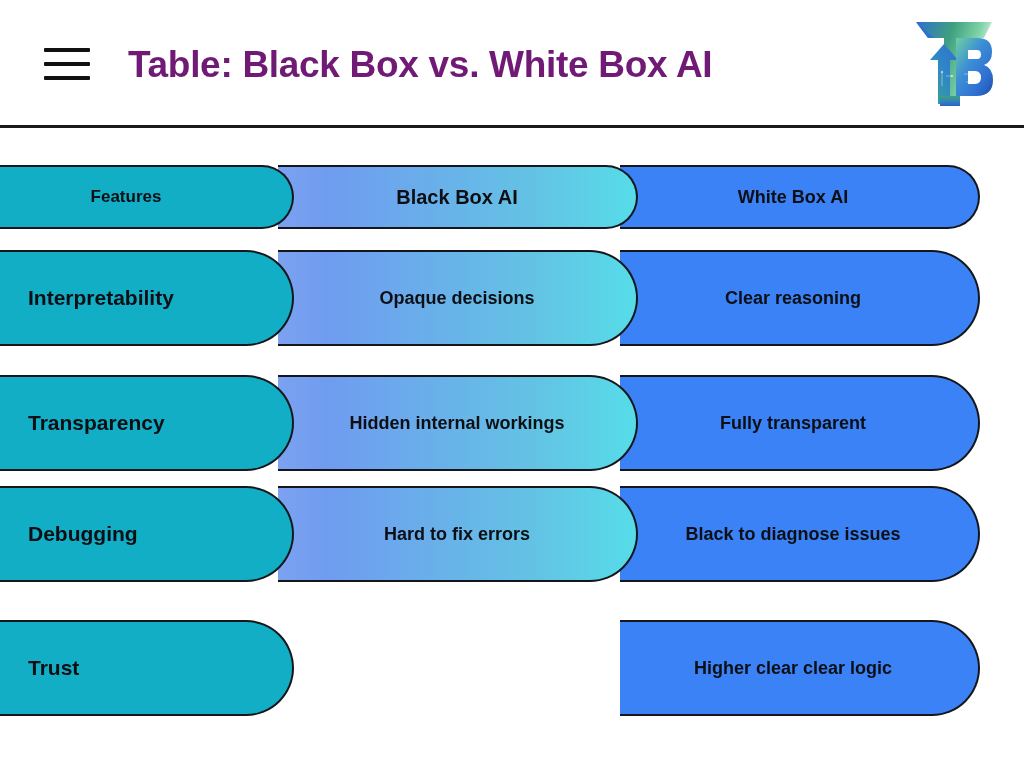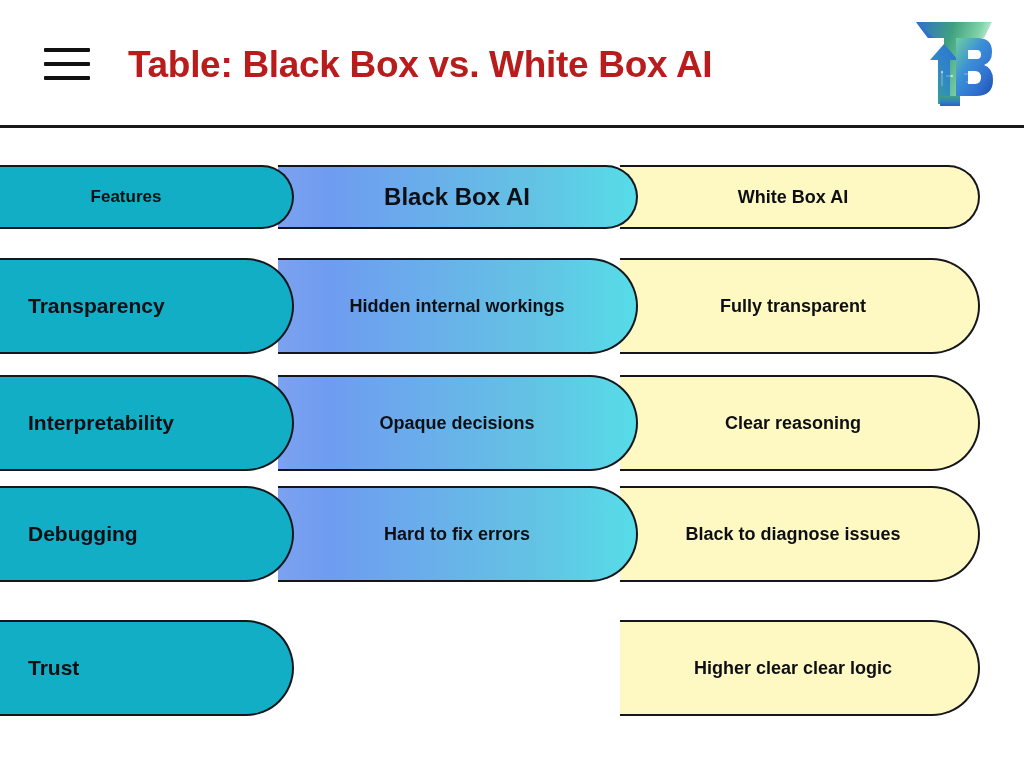--- a/index.html
+++ b/index.html
@@ -50,21 +50,21 @@
   .menu-icon span:nth-child(1) { top: 0px; }
   .menu-icon span:nth-child(2) { top: 14px; }
   .menu-icon span:nth-child(3) { top: 28px; }
 
   .page-title {
     position: absolute;
     left: 128px;
     top: 40px;
     font-size: 37px;
     font-weight: bold;
-    color: #b91c1c;
+    color: #701a75;
     letter-spacing: -0.3px;
     white-space: nowrap;
     line-height: 50px;
   }
 
   .logo {
     position: absolute;
     right: 24px;
     top: 12px;
     width: 100px;
@@ -128,38 +128,38 @@
     justify-content: center;
     text-align: center;
   }
 
   
   .cell-whitebox {
     left: 620px;
     width: 360px;
     border-radius: 0 90px 90px 0;
     border-left: none;
-    background: #fef9c3;
+    background: #3b82f6;
     z-index: 1;
     padding-left: 34px;
     padding-right: 46px;
     justify-content: flex-end;
     text-align: center;
   }
 
   
   .row-header .cell { height: 64px; top: 0; }
   .row-header .cell-feature {
     justify-content: center;
     text-align: center;
     padding-left: 40px;
     padding-right: 40px;
     font-size: 17px;
   }
-  .row-header .cell-blackbox { font-size: 24px; }
+  .row-header .cell-blackbox { font-size: 20px; }
   .row-header .cell-whitebox { font-size: 18px; }
 
   
   .row-body .cell { height: 96px; top: 0; }
   .row-body .cell-feature { font-size: 21px; }
   .row-body .cell-blackbox { font-size: 18px; }
   .row-body .cell-whitebox { font-size: 18px; }
 
   .cell-text { display: block; width: 100%; line-height: 1.25; }
   .row-header .cell-feature .cell-text { text-align: center; }
@@ -242,44 +242,44 @@
         <span class="cell-text">Features</span>
       </div>
       <div class="cell cell-blackbox">
         <span class="cell-text">Black Box AI</span>
       </div>
       <div class="cell cell-whitebox">
         <span class="cell-text">White Box AI</span>
       </div>
     </div>
 
+    <div class="row row-body" style="height:96px;margin-top:21px;">
+      <div class="cell cell-feature">
+        <span class="cell-text">Interpretability</span>
+      </div>
+      <div class="cell cell-blackbox">
+        <span class="cell-text">Opaque decisions</span>
+      </div>
+      <div class="cell cell-whitebox">
+        <span class="cell-text">Clear reasoning</span>
+      </div>
+    </div>
+
     <div class="row row-body" style="height:96px;margin-top:29px;">
       <div class="cell cell-feature">
         <span class="cell-text">Transparency</span>
       </div>
       <div class="cell cell-blackbox">
         <span class="cell-text">Hidden internal workings</span>
       </div>
       <div class="cell cell-whitebox">
         <span class="cell-text">Fully transparent</span>
       </div>
     </div>
 
-    <div class="row row-body" style="height:96px;margin-top:21px;">
-      <div class="cell cell-feature">
-        <span class="cell-text">Interpretability</span>
-      </div>
-      <div class="cell cell-blackbox">
-        <span class="cell-text">Opaque decisions</span>
-      </div>
-      <div class="cell cell-whitebox">
-        <span class="cell-text">Clear reasoning</span>
-      </div>
-    </div>
-
     <div class="row row-body" style="height:96px;margin-top:15px;">
       <div class="cell cell-feature">
         <span class="cell-text">Debugging</span>
       </div>
       <div class="cell cell-blackbox">
         <span class="cell-text">Hard to fix errors</span>
       </div>
       <div class="cell cell-whitebox">
         <span class="cell-text">Black to diagnose issues</span>
       </div>

